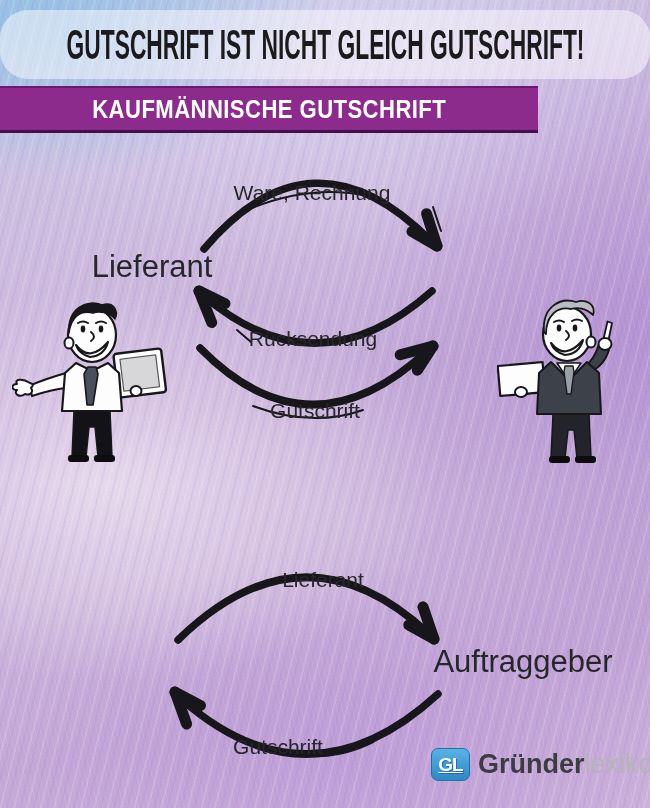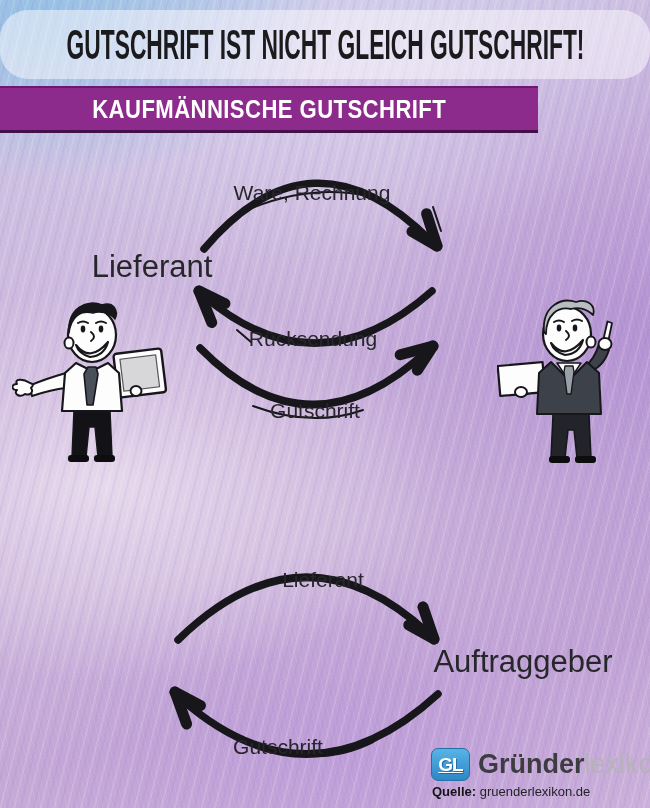--- a/index.html
+++ b/index.html
@@ -203,17 +203,13 @@
         <path d="M69 37 Q75 42 69 46" stroke-width="2"></path>
         <path d="M54 49 Q68 67 86 46 Q82 60 68 61 Q57 58 54 49 Z" fill="#fdfdfd"></path>
       </g>
     </svg>
   </div>
 
   <div class="logo-row">
     <div class="gl-badge">GL</div>
     <div class="logo-words"><span class="logo-bold">Gründer</span><span class="logo-light">lexikon</span></div>
   </div>
-  <div class="source-row">
-    <span class="source-label">Quelle:</span>
-    <span class="source-value">gruenderlexikon.de</span>
-  </div>
 </div>
 
 </body></html>

